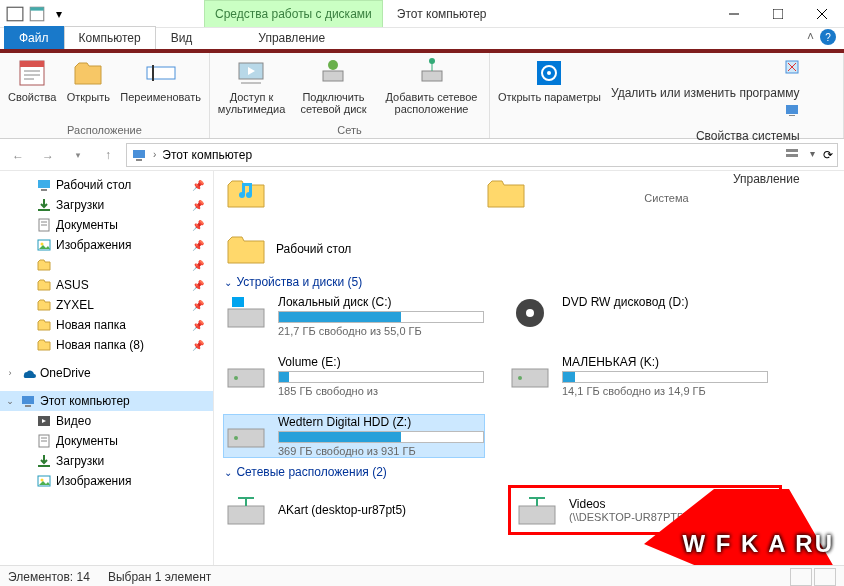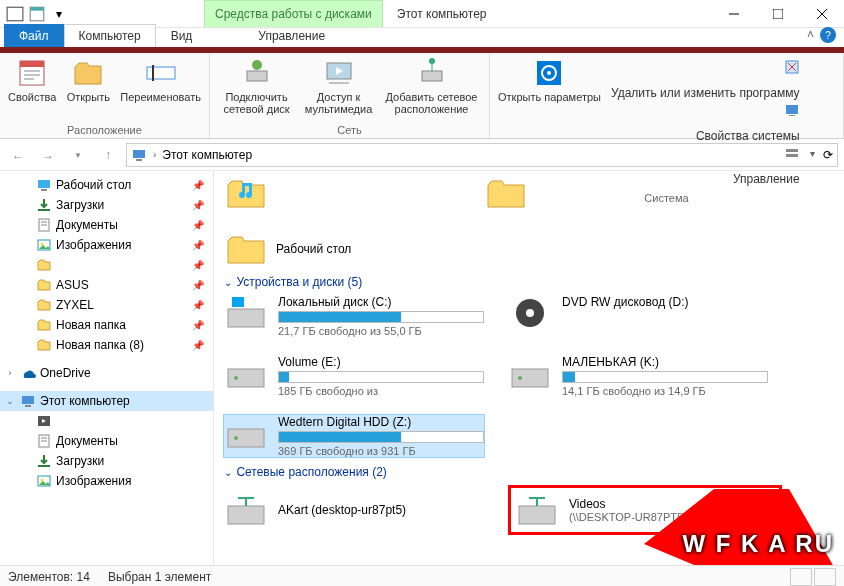--- a/index.html
+++ b/index.html
@@ -7,21 +7,21 @@
 
 .titlebar { height: 28px; display: flex; align-items: center; background: #fff; border-bottom: 1px solid #e5e5e5; }
 .qat { display: flex; gap: 4px; padding: 4px 6px; }
 .qat .qicon { width: 18px; height: 18px; display: flex; align-items: center; justify-content: center; }
 .tools-tab { background: #caffc3; height: 100%; padding: 0 10px; display: flex; align-items: center; color: #3a8040; border: 1px solid #b4e8ad; border-bottom: none; margin-left: 130px; }
 .title-text { margin-left: 14px; color: #333; }
 .winbtns { margin-left: auto; display: flex; }
 .winbtn { width: 44px; height: 28px; display: flex; align-items: center; justify-content: center; }
 .winbtn svg { width: 10px; height: 10px; }
 
-.tabs { height: 25px; display: flex; align-items: flex-end; border-bottom: 6px solid #7f1d1d; background: #fff; padding-left: 4px; position: relative; }
+.tabs { height: 25px; display: flex; align-items: flex-end; border-bottom: 4px solid #7f1d1d; background: #fff; padding-left: 4px; position: relative; }
 .tab { padding: 4px 14px; color: #333; border: 1px solid transparent; border-bottom: none; }
 .tab.file { background: #1979ca; color: #fff; }
 .tab.active { border-color: #d0d0d0; background: #fff; font-weight: normal; }
 .tab.mgmt { margin-left: 36px; }
 .help { margin-left: auto; margin-right: 8px; display: flex; gap: 6px; align-items: center; padding-bottom: 4px; }
 .chev-tiny { color: #666; }
 .help-circle { width: 16px; height: 16px; border-radius: 50%; background: #1979ca; color: #fff; display: flex; align-items: center; justify-content: center; font-size: 10px; }
 
 .ribbon { height: 86px; background: #fafafa; border-bottom: 1px solid #d0d0d0; display: flex; }
 .rgroup { border-right: 1px solid #e0e0e0; display: flex; flex-direction: column; }
@@ -156,34 +156,34 @@
           </svg>
         <span class="rlabel">Переименовать</span>
       </div>
     </div>
     <div class="rgroup-label">Расположение</div>
   </div>
   <div class="rgroup" style="width:280px">
     <div class="rgroup-content">
       <div class="rbtn">
         <svg class="ricon" viewBox="0 0 32 32">
-            <rect x="6" y="14" width="20" height="10" fill="#d0d0d0" stroke="#888"></rect>
-            <circle cx="16" cy="8" r="5" fill="#6ab04c"></circle>
-          </svg>
-        <span class="rlabel">Подключить
-сетевой диск</span>
-      </div>
-      <div class="rbtn">
-        <svg class="ricon" viewBox="0 0 32 32">
             <rect x="4" y="6" width="24" height="16" fill="#b8d8e8" stroke="#888"></rect>
             <polygon points="13,10 13,18 20,14" fill="#fff"></polygon>
             <path d="M6 26 h20" stroke="#888"></path>
           </svg>
         <span class="rlabel">Доступ к
 мультимедиа</span>
+      </div>
+      <div class="rbtn">
+        <svg class="ricon" viewBox="0 0 32 32">
+            <rect x="6" y="14" width="20" height="10" fill="#d0d0d0" stroke="#888"></rect>
+            <circle cx="16" cy="8" r="5" fill="#6ab04c"></circle>
+          </svg>
+        <span class="rlabel">Подключить
+сетевой диск</span>
       </div>
       <div class="rbtn">
         <svg class="ricon" viewBox="0 0 32 32">
             <rect x="6" y="14" width="20" height="10" fill="#d0d0d0" stroke="#888"></rect>
             <line x1="16" y1="14" x2="16" y2="4" stroke="#3a7"></line>
             <circle cx="16" cy="4" r="3" fill="#3a7"></circle>
           </svg>
         <span class="rlabel">Добавить сетевое
 расположение</span>
       </div>
@@ -355,20 +355,21 @@
           </svg></span>
         <span class="slabel">Этот компьютер</span>
       </div>
       <div class="side-item">
         <span class="indent"></span>
         <span class="expander"></span>
         <span class="sicon"><svg viewBox="0 0 16 16" width="16" height="16">
             <rect x="2" y="3" width="12" height="10" fill="#555"></rect>
             <polygon points="6,6 6,10 10,8" fill="#fff"></polygon>
           </svg></span>
+        <span class="slabel">Видео</span>
       </div>
       <div class="side-item">
         <span class="indent"></span>
         <span class="expander"></span>
         <span class="sicon"><svg viewBox="0 0 16 16" width="16" height="16">
             <rect x="3" y="2" width="10" height="12" fill="#fff" stroke="#888"></rect>
             <line x1="5" y1="5" x2="11" y2="5" stroke="#888"></line>
             <line x1="5" y1="8" x2="11" y2="8" stroke="#888"></line>
           </svg></span>
         <span class="slabel">Документы</span>

